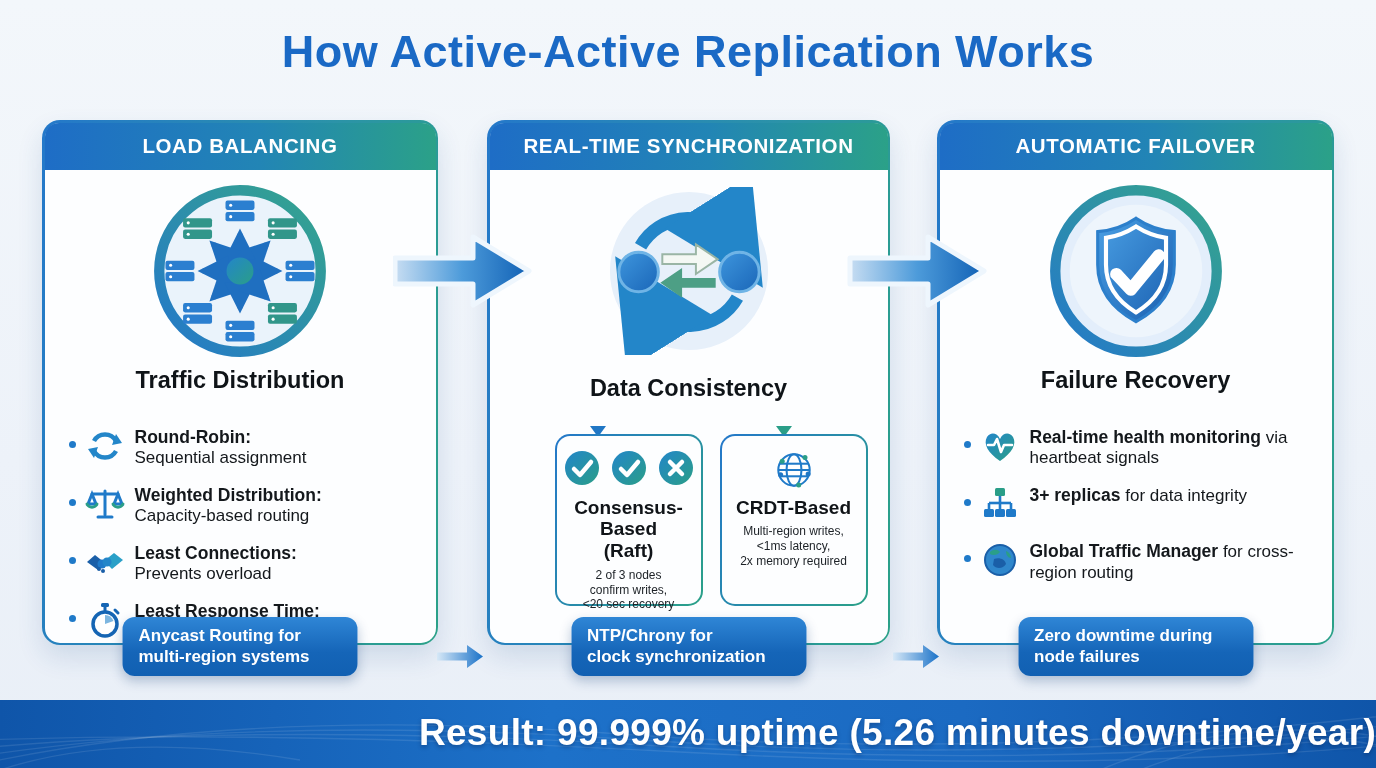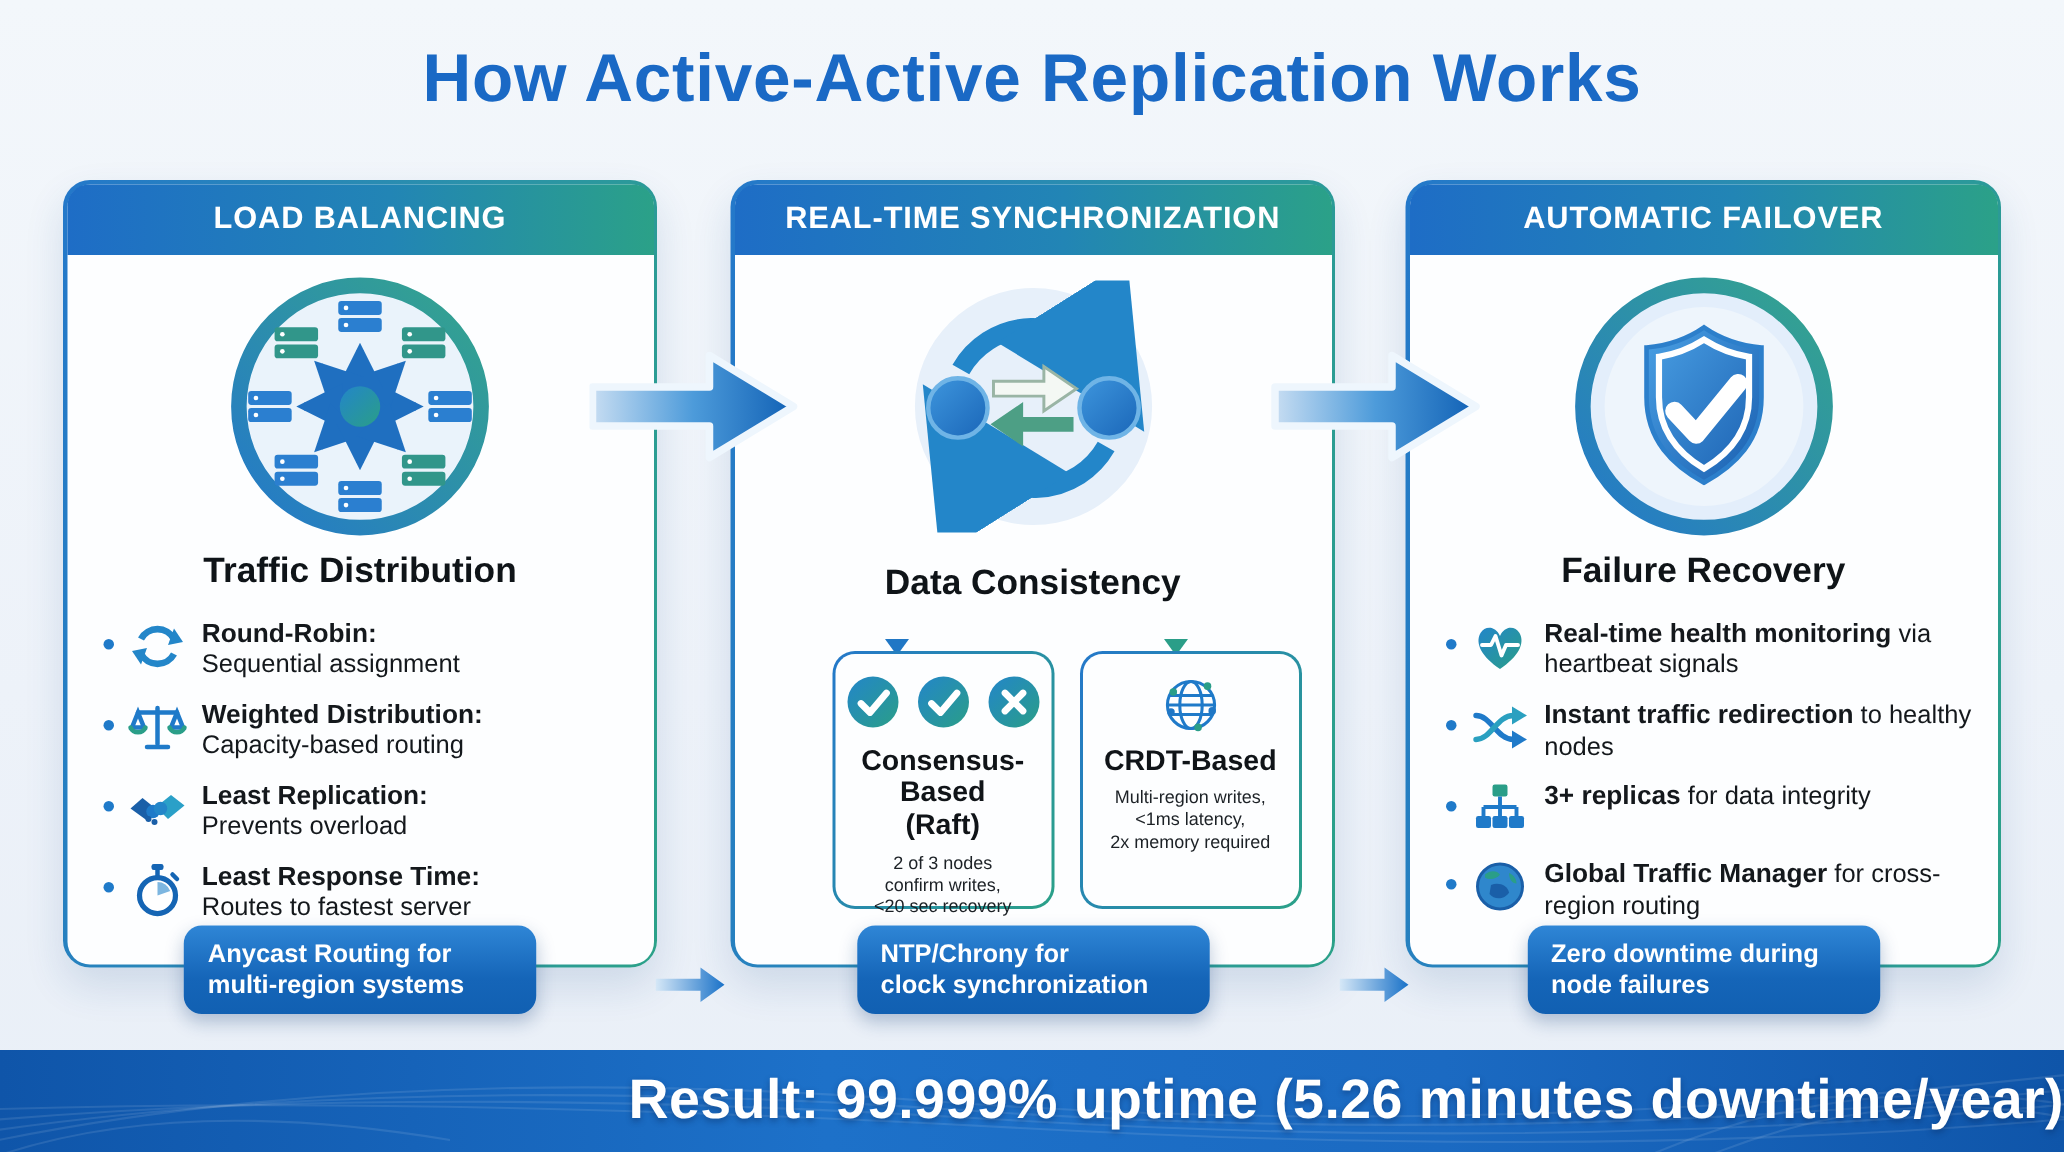--- a/index.html
+++ b/index.html
@@ -42,21 +42,21 @@
   .c1 .big-icon, .c3 .big-icon { top:60px; width:176px; height:176px; }
   .c2 .big-icon { top:64px; width:168px; height:168px; }
   .subtitle {
     position:absolute; top:244px; left:0; width:100%;
     text-align:center; font-size:23.5px; font-weight:bold; color:#0f1418;
   }
   .c2 .subtitle { top:252px; }
 
   
   .bullets { position:absolute; top:288px; left:24px; right:8px; }
-  .bullet { display:flex; align-items:flex-start; margin-bottom:11px; min-height:41px; }
+  .bullet { display:flex; align-items:flex-start; margin-bottom:11px; min-height:41px;margin-top:15px; }
   .dot { width:7px; height:7px; border-radius:50%; background:#1f7ac9; margin:15px 9px 0 0; flex:0 0 auto; }
   .bicon { width:40px; height:40px; flex:0 0 auto; margin-right:10px; }
   .btxt { font-size:17px; line-height:1.22; color:#14181c; padding-top:1px; max-width:300px; }
   .btxt .bold { font-weight:bold; font-size:17.5px; }
   .btxt.stacked .bold, .btxt.stacked .rest { display:block; }
 
   
   .branch { position:absolute; top:278px; left:20px; width:360px; height:36px; }
   .subboxes { position:absolute; top:311px; left:20px; right:20px; display:flex; gap:17px;margin-left:45px; }
   .subbox-outer {
@@ -203,21 +203,21 @@
             <svg viewBox="0 0 40 40" width="40" height="40">
               <polygon points="2,20 10,13 20,21 13,28" fill="#1a5fa8"></polygon>
               <polygon points="38,18 29,11 19,19 27,27" fill="#2aa0c8"></polygon>
               <circle cx="17" cy="22" r="4.5" fill="#1f7ac9"></circle>
               <circle cx="22" cy="20" r="4.5" fill="#2386c9"></circle>
               <circle cx="14" cy="27" r="2" fill="#1a5fa8"></circle>
               <circle cx="18" cy="29" r="2" fill="#1a5fa8"></circle>
             </svg>
           </span>
           <div class="btxt stacked">
-            <span class="bold">Least Replication:</span>
+            <span class="bold">Least Connections:</span>
             <span class="rest">Prevents overload</span>
           </div>
         </div>
         <div class="bullet">
           <span class="dot"></span>
           <span class="bicon">
             <svg viewBox="0 0 40 40" width="40" height="40">
               <rect x="16" y="3" width="8" height="4" rx="1.5" fill="#1565b4"></rect>
               <line x1="20" y1="7" x2="20" y2="11" stroke="#1565b4" stroke-width="3"></line>
               <line x1="30" y1="10" x2="33" y2="13" stroke="#1565b4" stroke-width="3" stroke-linecap="round"></line>
@@ -385,35 +385,20 @@
           </span>
           <div class="btxt">
             <span class="bold">Real-time health monitoring</span>
             <span>via heartbeat signals</span>
           </div>
         </div>
         <div class="bullet">
           <span class="dot"></span>
           <span class="bicon">
             <svg viewBox="0 0 40 40" width="40" height="40">
-              <path d="M4,12 C 14,12 18,28 29,28" fill="none" stroke="#1f7ac9" stroke-width="3.6" stroke-linecap="round"></path>
-              <polygon points="28,22 38,28 28,34" fill="#1f7ac9"></polygon>
-              <path d="M4,28 C 14,28 18,12 29,12" fill="none" stroke="#2aa0c0" stroke-width="3.6" stroke-linecap="round"></path>
-              <polygon points="28,6 38,12 28,18" fill="#2aa0c0"></polygon>
-            </svg>
-          </span>
-          <div class="btxt">
-            <span class="bold">Instant traffic redirection</span>
-            <span>to healthy nodes</span>
-          </div>
-        </div>
-        <div class="bullet">
-          <span class="dot"></span>
-          <span class="bicon">
-            <svg viewBox="0 0 40 40" width="40" height="40">
               <rect x="15" y="4" width="10" height="8" rx="1.5" fill="#2a9e88"></rect>
               <g stroke="#1f7ac9" stroke-width="2.6" fill="none">
                 <line x1="20" y1="12" x2="20" y2="19"></line>
                 <line x1="9" y1="19" x2="31" y2="19"></line>
                 <line x1="9" y1="19" x2="9" y2="25"></line>
                 <line x1="20" y1="19" x2="20" y2="25"></line>
                 <line x1="31" y1="19" x2="31" y2="25"></line>
               </g>
               <rect x="4" y="25" width="10" height="8" rx="1.5" fill="#1f7ac9"></rect>
               <rect x="15" y="25" width="10" height="8" rx="1.5" fill="#1f7ac9"></rect>

